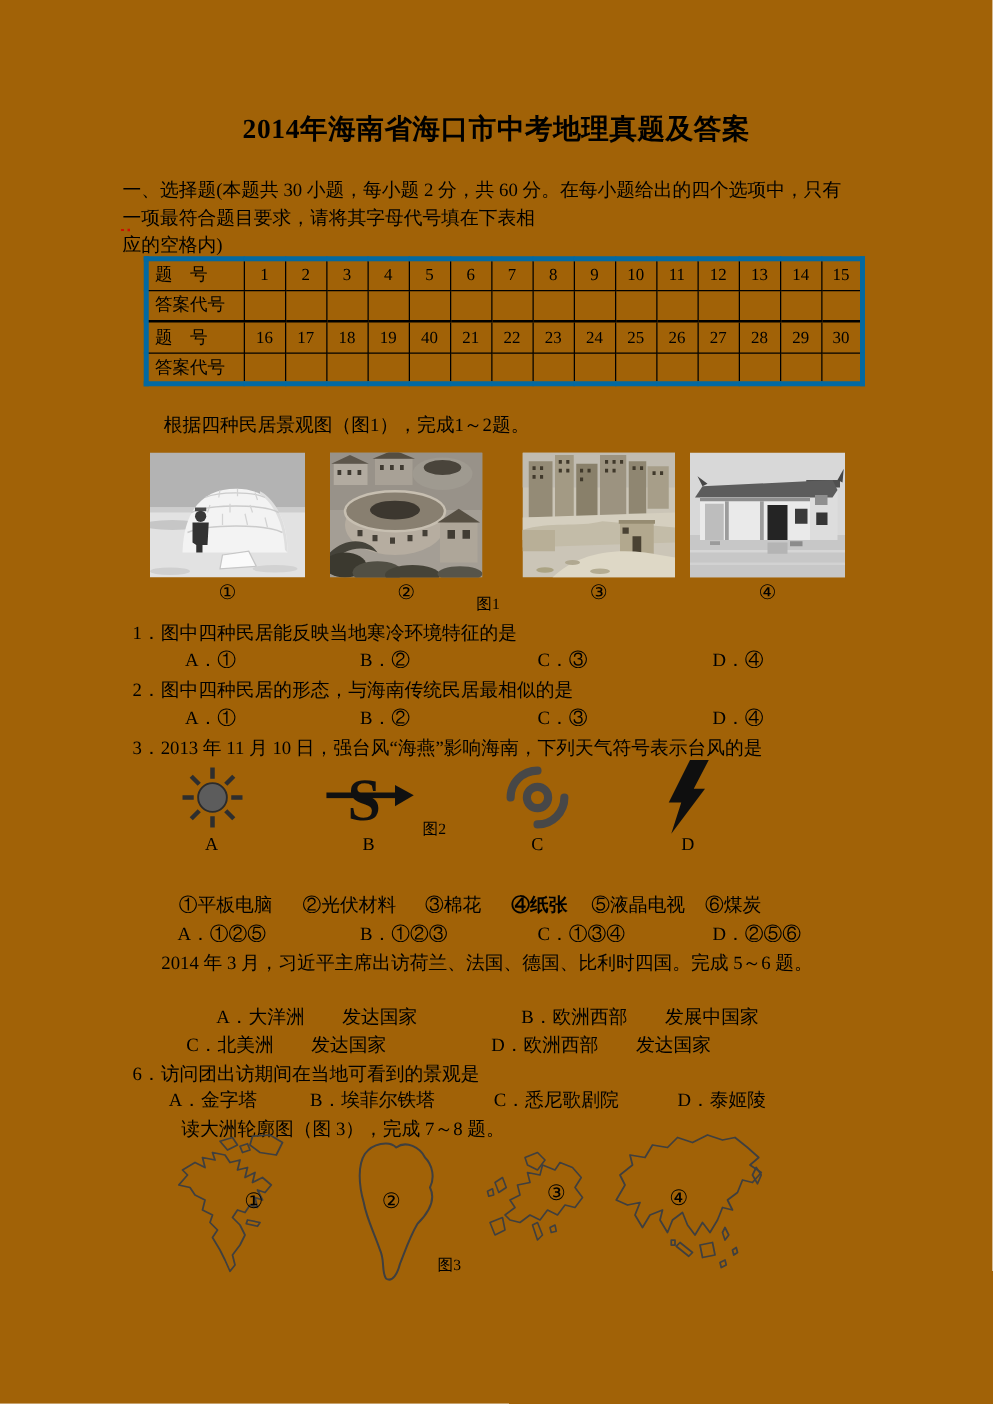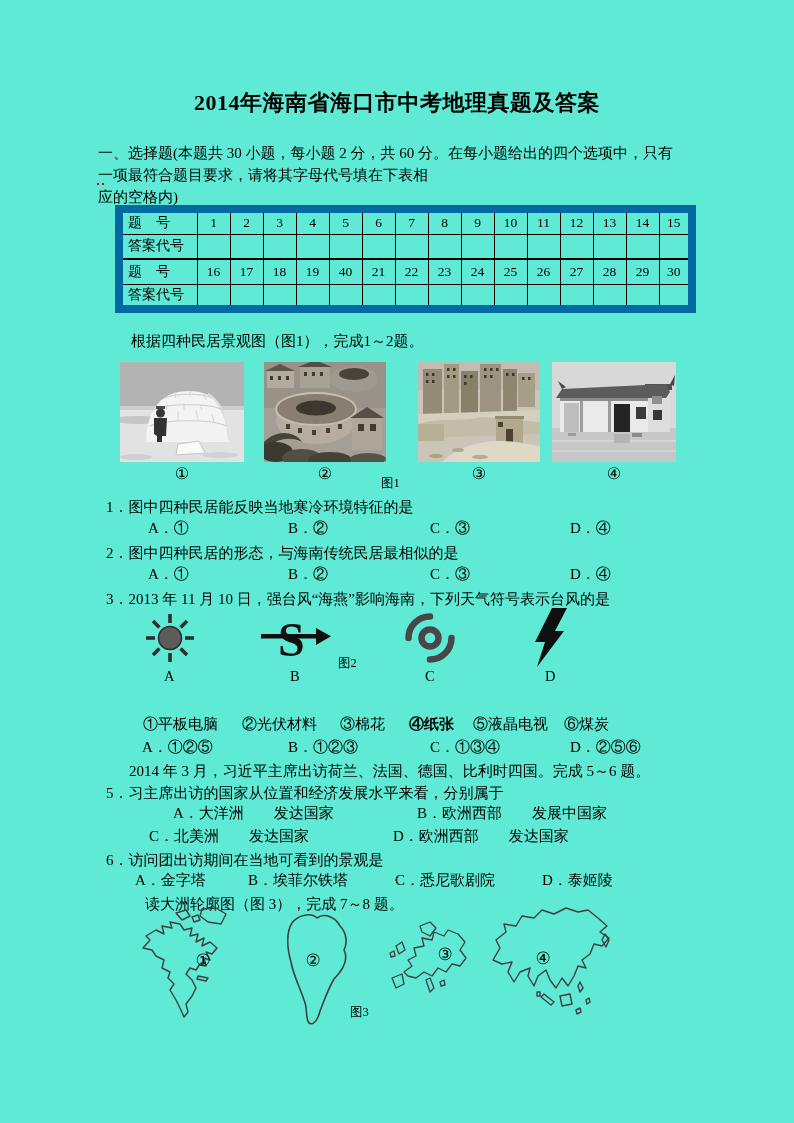--- a/index.html
+++ b/index.html
@@ -1,30 +1,30 @@
 <!DOCTYPE html>
 <html><head>
 <meta charset="utf-8">
 <style>
   * { margin:0; padding:0; box-sizing:border-box; }
   html,body { background:#ffffff; }
   .page {
-    position:relative; width:794px; height:1123px; background:#5eead4;
+    position:relative; width:794px; height:1123px; background:#a16207;
     font-family:"Liberation Serif","DejaVu Serif",serif; color:#000; overflow:hidden;
   }
   .abs { position:absolute; white-space:nowrap; }
   .txt { font-size:15px; line-height:22px; }
   .title {
     position:absolute; left:0; top:88px; width:100%; text-align:center;
     font-size:22px; font-weight:bold; letter-spacing:0.5px;
   }
   .squiggle { position:absolute; left:97px; top:182px; width:7px; height:3px;
     border-bottom:2px dotted #cc1100; }
   table.atable { position:absolute; left:115px; top:205px; border-collapse:collapse;
-    border:8px solid #0369a1; }
+    border:4px solid #0369a1; }
   table.atable td { border:1px solid #000; height:25px; text-align:center;
     font-size:13.5px; padding:0; }
   table.atable td.hdr { width:78px; text-align:left; padding-left:5px; font-size:14px; }
   table.atable td.num { width:33px; }
   table.atable tr.sep td { border-top:2px solid #000; }
   .optrow { position:absolute; left:0; width:738px; height:22px; }
   .optrow span { position:absolute; font-size:15px; white-space:nowrap; }
   .photo { position:absolute; }
   .photo svg { display:block; }
   .circlabel { position:absolute; text-align:center; font-size:16px; }
@@ -329,21 +329,20 @@
   </div>
   <div class="optrow" style="top:738px;">
     <span style="left:142px;">A．①②⑤</span>
     <span style="left:288px;">B．①②③</span>
     <span style="left:430px;">C．①③④</span>
     <span style="left:570px;">D．②⑤⑥</span>
   </div>
 
   <div class="abs txt" style="left:129px; top:760px;">2014 年 3 月，习近平主席出访荷兰、法国、德国、比利时四国。完成 5～6 题。</div>
 
-  <div class="abs txt" style="left:106px; top:782px;">5．习主席出访的国家从位置和经济发展水平来看，分别属于</div>
   <div class="optrow" style="top:804px;margin-left:24px;">
     <span style="left:149px;">A．大洋洲　　发达国家</span>
     <span style="left:393px;">B．欧洲西部　　发展中国家</span>
   </div>
   <div class="optrow" style="top:827px;">
     <span style="left:149px;">C．北美洲　　发达国家</span>
     <span style="left:393px;">D．欧洲西部　　发达国家</span>
   </div>
 
   <div class="abs txt" style="left:106px; top:849px;">6．访问团出访期间在当地可看到的景观是</div>

